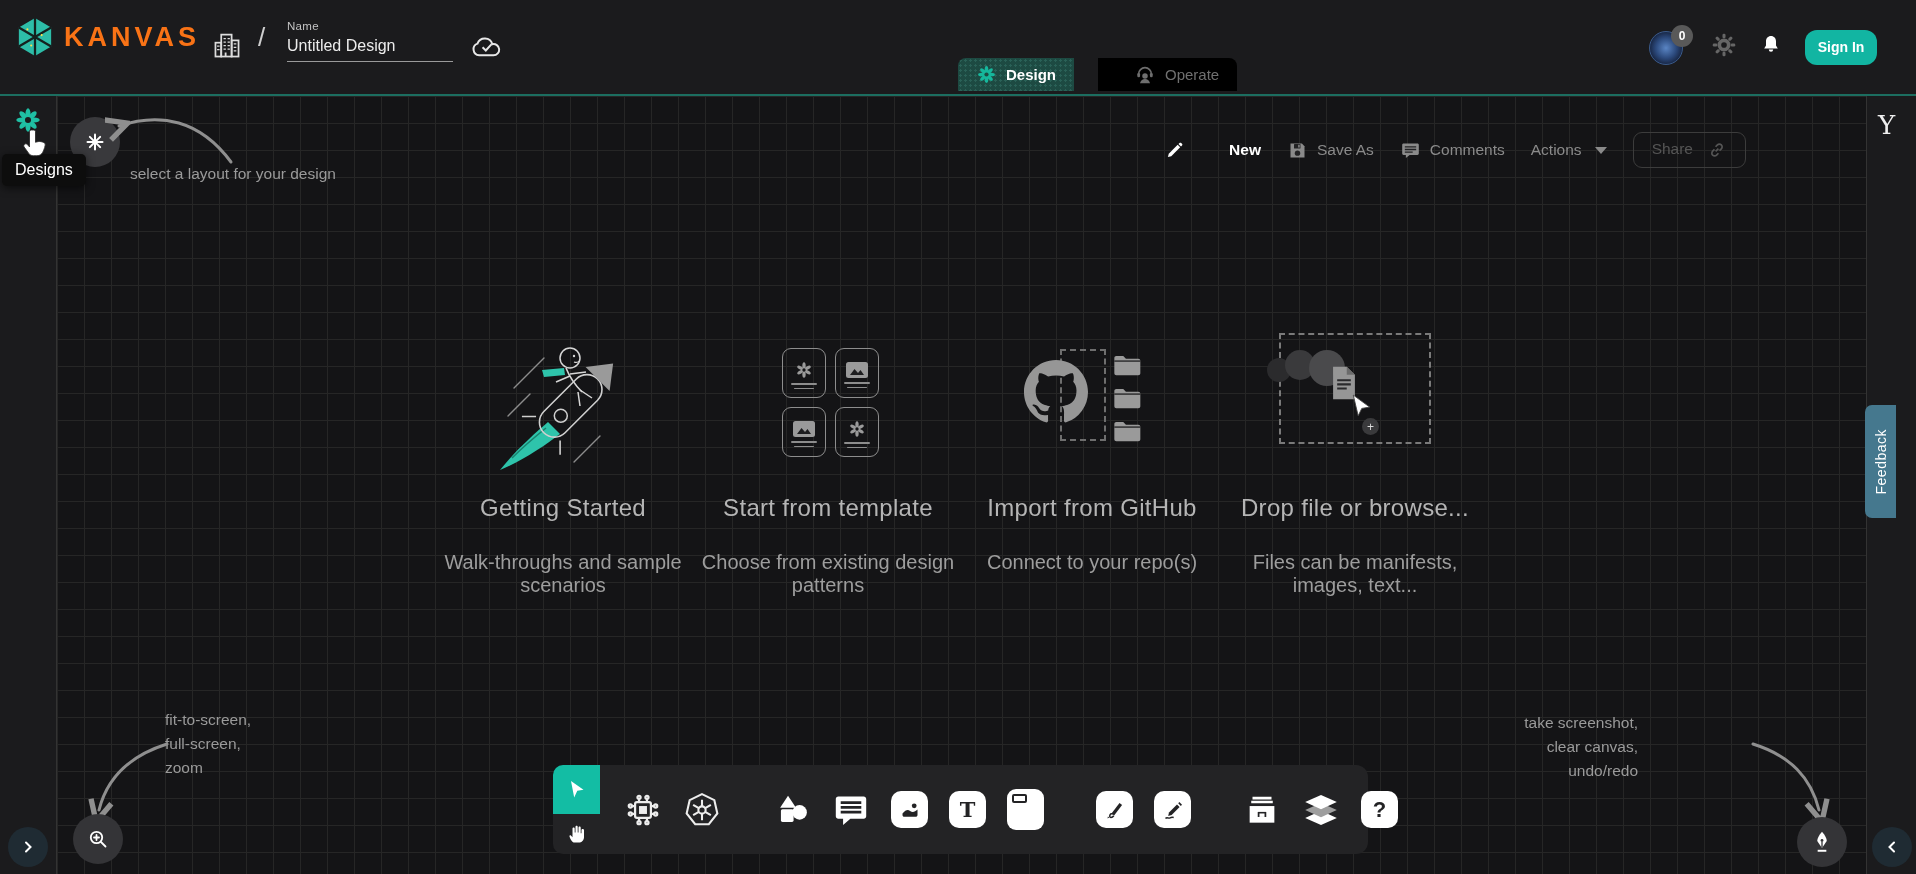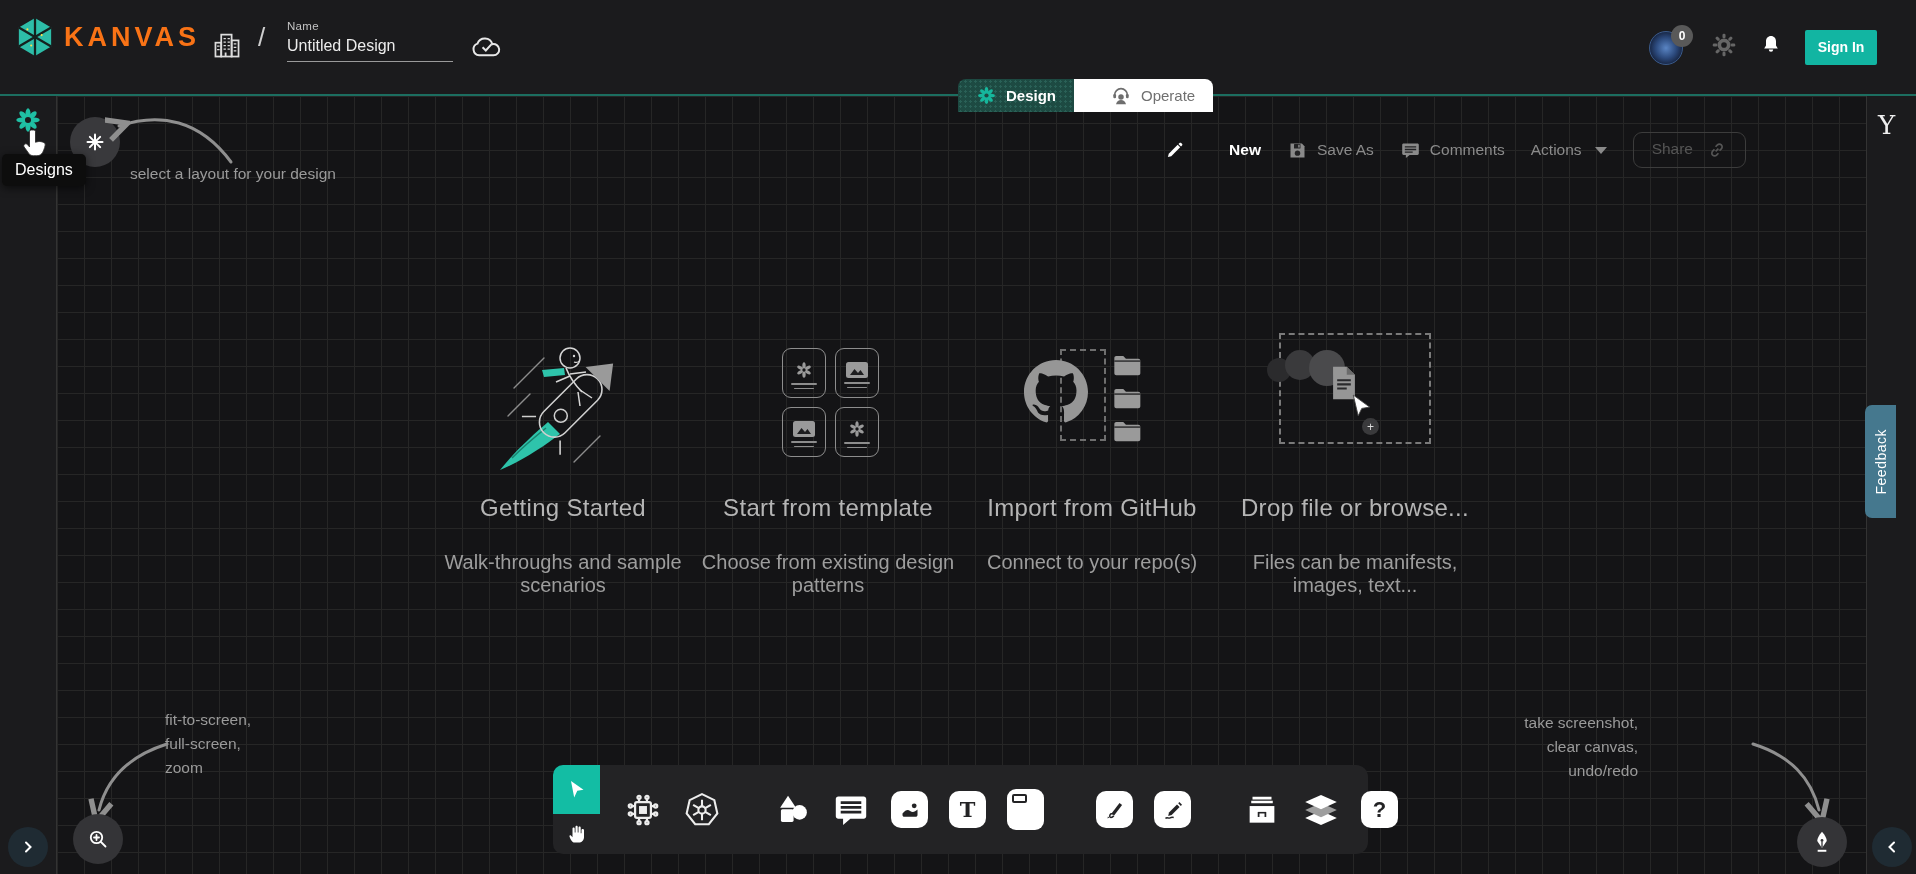--- a/index.html
+++ b/index.html
@@ -14,35 +14,35 @@
   .logo-text { color:#f97316; font-size:27px; font-weight:bold; letter-spacing:4px; }
   .hdr-building { position:absolute; left:212px; top:30px; }
   .hdr-slash { position:absolute; left:258px; top:22px; color:#cfcfcf; font-size:26px; font-weight:300; }
   .name-block { position:absolute; left:287px; top:20px; width:166px; }
   .name-label { color:#c3c3c3; font-size:11.5px; letter-spacing:.3px; }
   .name-input { margin-top:3px; width:166px; background:transparent; border:none;
     border-bottom:1px solid #9a9a9a; color:#ececec; font-size:16px; padding:2px 0 6px 0;
     font-family:"Liberation Sans", sans-serif; outline:none; }
   .hdr-cloud { position:absolute; left:470px; top:32px; }
 
-  .tabs { position:absolute; left:958px; top:79px; display:flex; height:33px; }
+  .tabs { position:absolute; left:958px; top:58px; display:flex; height:33px;gap:24px; }
   .tab { display:flex; align-items:center; gap:9px; padding:0 18px; font-size:15px; cursor:pointer; }
   .tab.active { background:#1d4a42; border-radius:8px 0 0 0; color:#fff; font-weight:bold;
     background-image:radial-gradient(#2a6157 1px, transparent 1.2px); background-size:5px 5px; }
-  .tab.inactive { background:#ffffff; border-radius:0 8px 0 0; color:#707070;padding-left:36px; }
+  .tab.inactive { background:#000000; border-radius:0 8px 0 0; color:#707070;padding-left:36px; }
 
   .hdr-right { position:absolute; right:39px; top:0; height:94px; display:flex; align-items:center; gap:22px; }
   .avatar-wrap { position:relative; width:40px; height:40px; }
   .avatar { position:absolute; left:0; top:4px; width:34px; height:34px; border-radius:50%;
     background:radial-gradient(circle at 50% 50%, #5a85c4 0%, #2c4a7d 45%, #16233f 75%, #0e1628 100%);
     border:1px solid #3a5a8a; }
   .badge { position:absolute; right:-4px; top:-2px; width:22px; height:22px; border-radius:50%;
     background:#595959; color:#fff; font-size:12px; font-weight:bold; display:flex;
     align-items:center; justify-content:center; }
-  .signin-btn { background:#12b5a2; color:#fff; border:none; border-radius:2px; width:72px; height:35px;
+  .signin-btn { background:#12b5a2; color:#fff; border:none; border-radius:12px; width:72px; height:35px;
     font-size:14px; font-weight:bold; cursor:pointer; font-family:"Liberation Sans", sans-serif; }
 
   
   #main { position:absolute; left:0; top:94px; width:1916px; height:780px;
     border-top:2px solid #1c6e60; }
   #left-rail { position:absolute; left:0; top:0; width:57px; height:780px; background:#1b1b1d;
     border-right:1px solid #333; z-index:20; }
   #right-rail { position:absolute; right:0; top:0; width:50px; height:780px; background:#1b1b1d;
     border-left:1px solid #333; z-index:20; }
   #canvas { position:absolute; left:57px; top:0; width:1809px; height:780px; background:#141416;

